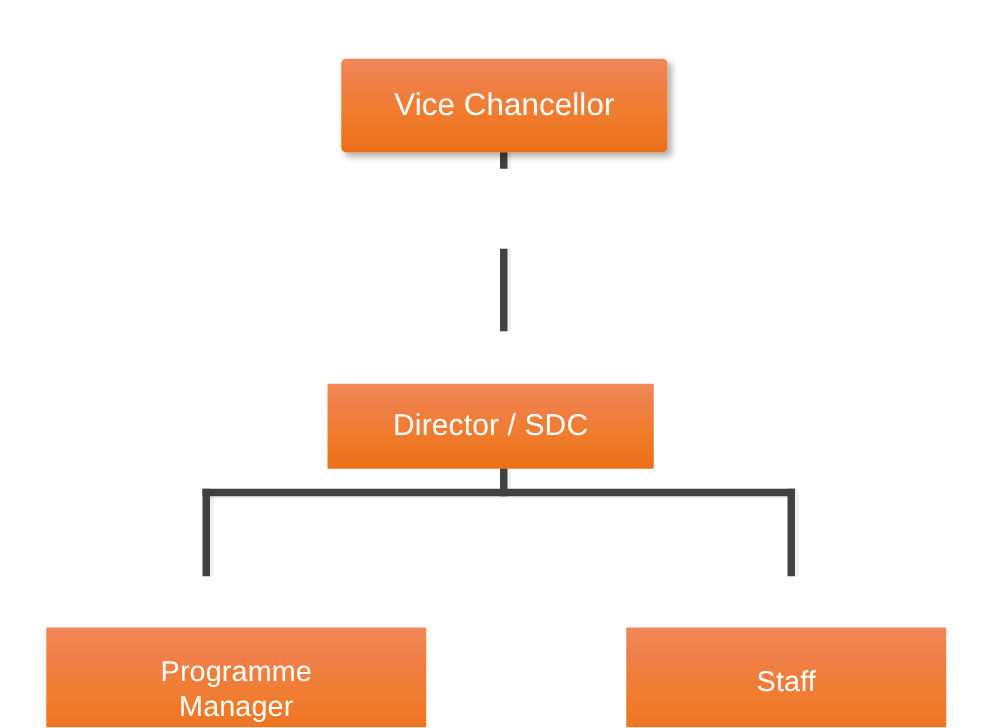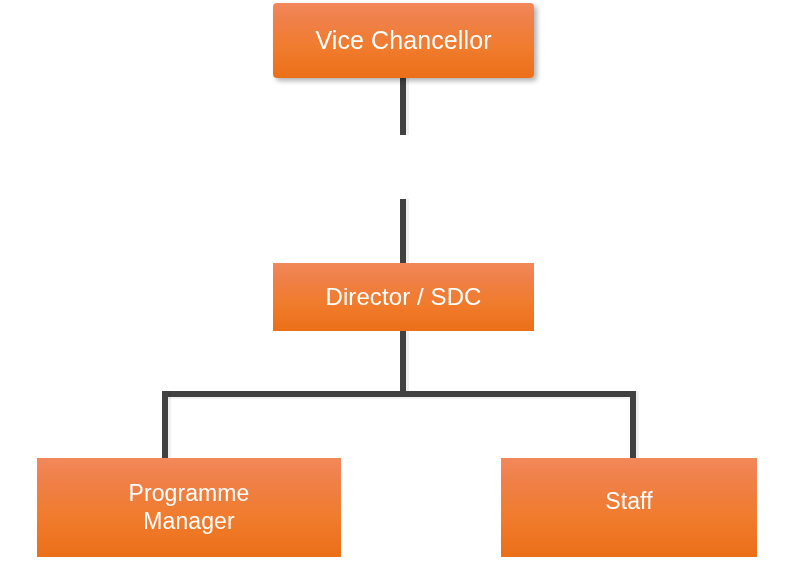--- a/index.html
+++ b/index.html
@@ -24,20 +24,21 @@
     box-sizing: border-box;
     background: linear-gradient(to bottom, #F2885A 0%, #EF8049 22%, #F07C2E 58%, #EC6F18 100%);
     color: #ffffff;
     display: flex;
     align-items: center;
     justify-content: center;
     text-align: center;
     line-height: 1.18;
     letter-spacing: 0.1px;
     z-index: 3;
+    margin-top: 44px;
   }
   .node-label {
     display: block;
     width: 100%;
     white-space: pre-line;
   }
 
   .node-vice-chancellor {
     left: 273px;
     top: 3px;
@@ -48,21 +49,21 @@
     box-shadow: 3px 3px 5px rgba(0,0,0,0.30);
   }
   .node-management-committee {
     left: 192px;
     top: 133px;
     width: 423px;
     height: 68px;
     font-size: 24px;
   }
   .node-director {
-    left: 273px;
+    left: 262px;
     top: 263px;
     width: 261px;
     height: 68px;
     font-size: 24px;
   }
   .node-programme-manager {
     left: 37px;
     top: 458px;
     width: 304px;
     height: 99px;

